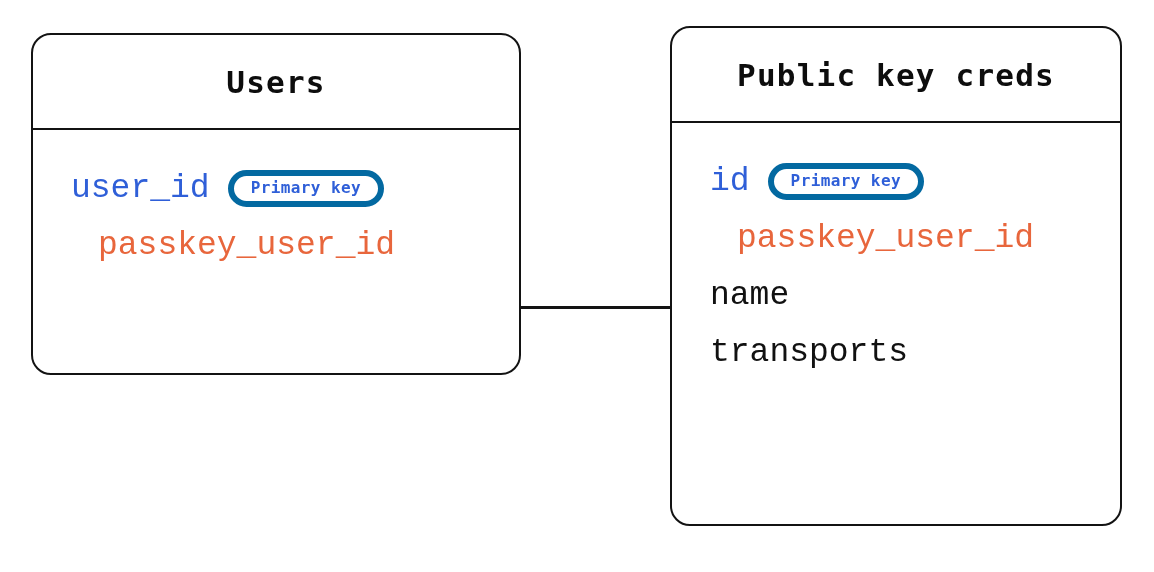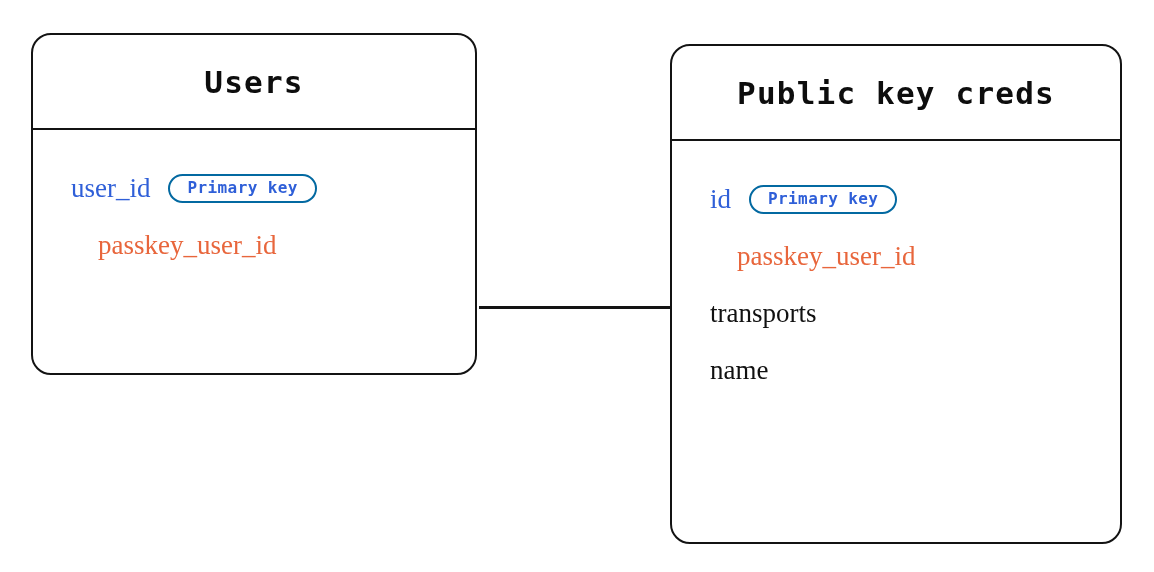--- a/index.html
+++ b/index.html
@@ -58,38 +58,38 @@
   }
 
   .field-row {
     display: flex;
     align-items: center;
     height: 57px;
     white-space: nowrap;
   }
 
   .field-name {
-    font-family: Liberation Serif, serif;
-    font-size: 27px;
+    font-family: Liberation Mono, monospace;
+    font-size: 33px;
     letter-spacing: 0px;
     color: #111111;
     line-height: 1;
   }
 
   .field-name.key      { color: #2f5fd8; }
   .field-name.relation { color: #e8663c; margin-left: 27px; }
 
   
   .badge {
     display: inline-flex;
     align-items: center;
     justify-content: center;
     margin-left: 18px;
     padding: 4px 17px 5px 17px;
-    border: 2px solid #0369a1;
+    border: 6px solid #0369a1;
     border-radius: 999px;
     background: #ffffff;
   }
   .badge-label {
     font-family: "DejaVu Sans Mono", "Liberation Mono", monospace;
     font-weight: 700;
     font-size: 16px;
     letter-spacing: 0.4px;
     color: #2f5fd8;
     line-height: 1;
@@ -104,21 +104,21 @@
     z-index: 1;
   }
 </style>
 </head>
 <body>
 
 <div id="canvas">
 
   <div class="connector" style="left:479px; top:306px; width:193px;"></div>
 
-  <div class="entity" style="left:31px; top:33px; width:446px; height:342px;">
+  <div class="entity" style="left:31px; top:33px; width:490px; height:342px;">
 
     <div class="entity-header">
       <span class="entity-title">Users</span>
     </div>
 
     <div class="entity-fields">
 
       <div class="field-row">
         <span class="field-name key">user_id</span>
         <span class="badge">
@@ -127,21 +127,21 @@
       </div>
 
 
       <div class="field-row">
         <span class="field-name relation">passkey_user_id</span>
       </div>
 
     </div>
   </div>
 
-  <div class="entity" style="left:670px; top:44px; width:452px; height:500px;">
+  <div class="entity" style="left:670px; top:26px; width:452px; height:500px;">
 
     <div class="entity-header">
       <span class="entity-title">Public key creds</span>
     </div>
 
     <div class="entity-fields">
 
       <div class="field-row">
         <span class="field-name key">id</span>
         <span class="badge">
@@ -149,23 +149,23 @@
         </span>
       </div>
 
 
       <div class="field-row">
         <span class="field-name relation">passkey_user_id</span>
       </div>
 
 
       <div class="field-row">
-        <span class="field-name">transports</span>
+        <span class="field-name">name</span>
       </div>
 
       <div class="field-row">
-        <span class="field-name">name</span>
+        <span class="field-name">transports</span>
       </div>
 
     </div>
   </div>
 
 </div>
 
 </body></html>

